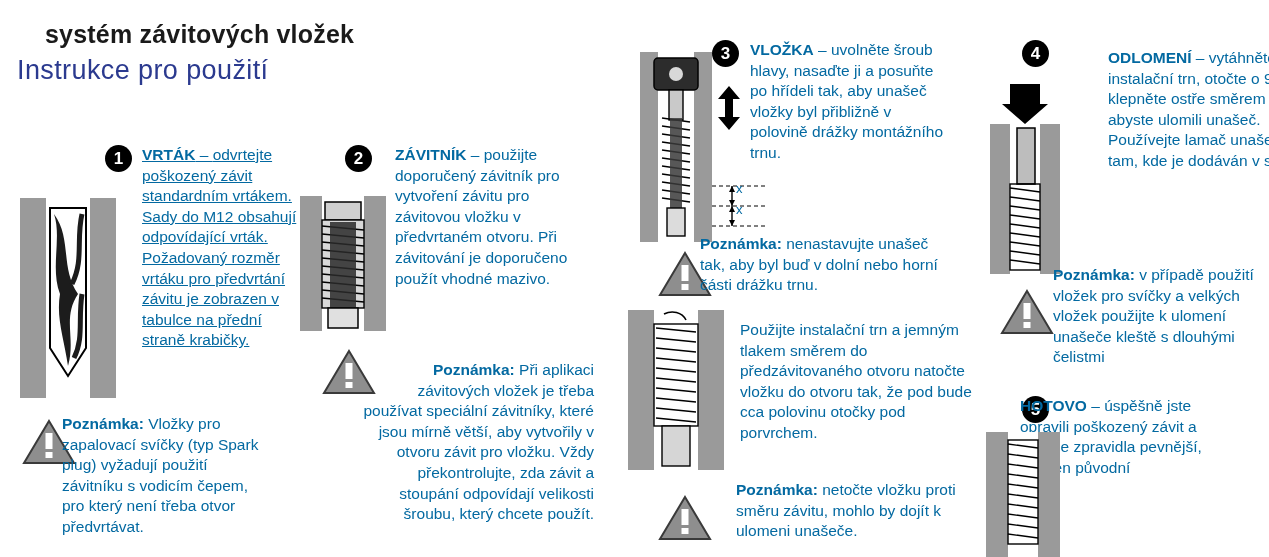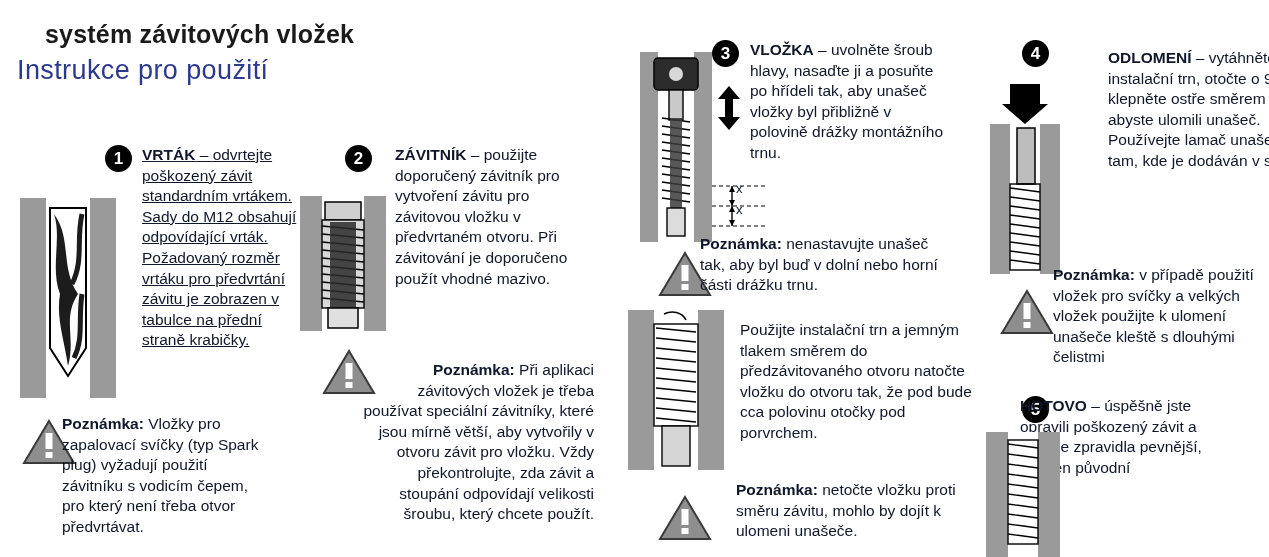--- a/index.html
+++ b/index.html
@@ -41,21 +41,21 @@
     letter-spacing: 0.4px;
     white-space: nowrap;
     text-align: center;
   }
 
   
   .txt {
     position: absolute;
     font-size: 15.5px;
     line-height: 20.6px;
-    color: #0f172a;
+    color: #0369a1;
   }
 
   .step-head {
     font-weight: bold;
   }
 
   
   .badge {
     position: absolute;
     width: 27px;

